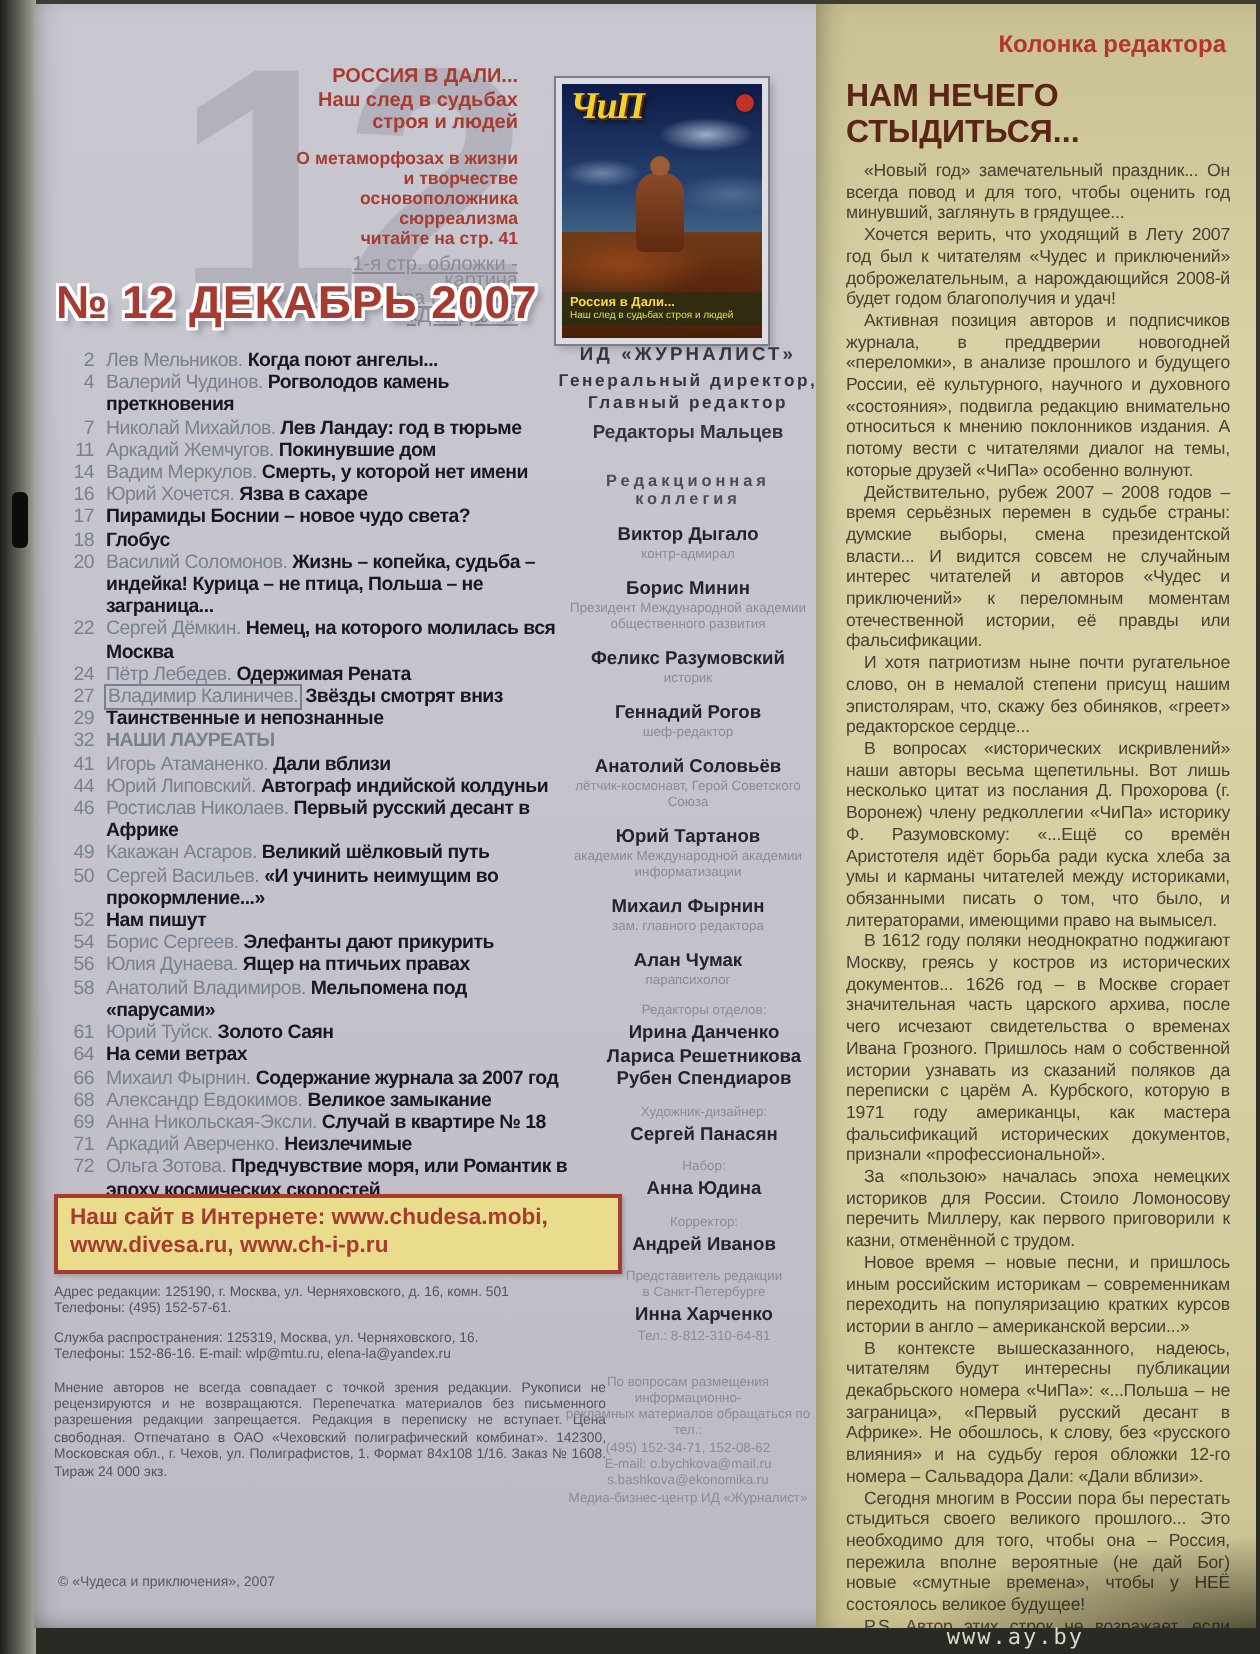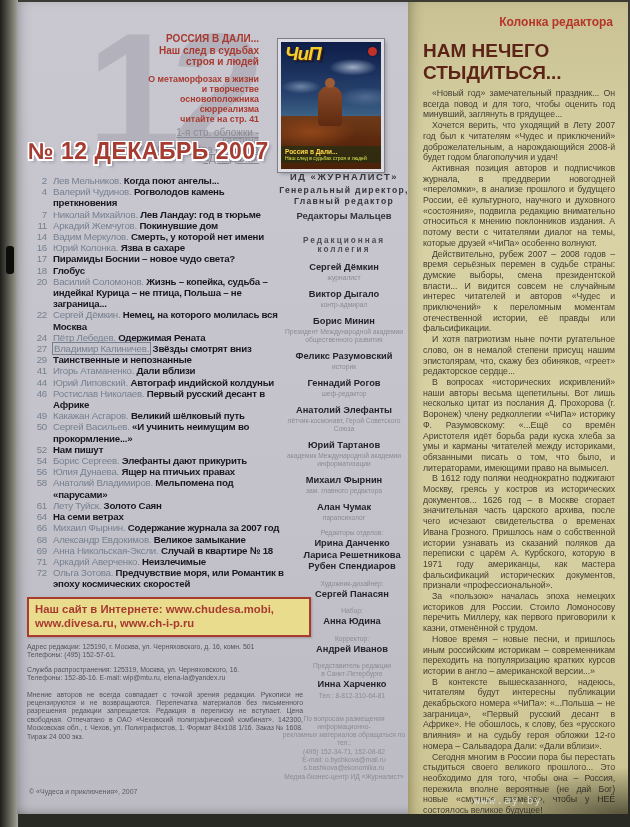--- a/index.html
+++ b/index.html
@@ -6,21 +6,21 @@
   body {
     width:630px; height:827px; position:relative; overflow:hidden;
     background:linear-gradient(180deg,#3c3c35,#2a2a24);
     font-family:"Liberation Sans", sans-serif;
   }
   
   .photo-edge-left { position:absolute; left:0; top:0; width:18px; height:100%;
     background:linear-gradient(90deg,#1d1d19,#585850 45%,#8f8f85 85%,#a8a89e); }
   .edge-mark { position:absolute; left:6px; top:246px; width:8px; height:28px;
     background:#0c0c0a; border-radius:3px; }
-  .watermark { position:absolute; right:88px; bottom:20px; z-index:9;
+  .watermark { position:absolute; right:88px; bottom:2px; z-index:9;
     color:#d9d9d0; font-size:11px; letter-spacing:1px;
     font-family:"DejaVu Sans Mono", monospace; }
   
   .page { position:absolute; left:17px; top:2px; right:2px; bottom:13px;
     background:linear-gradient(180deg,#c9c8d0,#c4c3cb 55%,#bcbbc3);
     box-shadow:inset 7px 0 14px -7px rgba(0,0,0,.35), inset 0 -6px 10px -6px rgba(0,0,0,.25);
     overflow:hidden; }
   .corner-shadow { position:absolute; right:0; bottom:0; width:170px; height:46px;
     background:radial-gradient(ellipse at 100% 100%, rgba(15,15,8,.6), rgba(15,15,8,0) 72%);
     z-index:5; pointer-events:none; }
@@ -69,21 +69,21 @@
     background:
       radial-gradient(ellipse 60px 22px at 30% 30%, rgba(150,70,25,.9), rgba(150,70,25,0) 75%),
       radial-gradient(ellipse 70px 26px at 75% 60%, rgba(90,35,12,.9), rgba(90,35,12,0) 75%),
       linear-gradient(180deg,#6e3a18,#4a2008); }
   .cover .figure { position:absolute; left:37px; top:44px; width:24px; height:40px;
     background:linear-gradient(180deg,#8a4a28,#5e2a10); border-radius:11px 11px 4px 4px; }
   .cover .figure::before { content:""; position:absolute; left:7px; top:-8px; width:10px; height:10px;
     border-radius:50%; background:#9c5c34; }
   .cover-logo { position:absolute; left:4px; top:1px; font-size:19px; font-weight:800;
     font-style:italic; color:#f2d12c; text-shadow:1px 1px 0 #5e2a10, 2px 2px 2px rgba(0,0,0,.6);
-    letter-spacing:-1px; }
+    letter-spacing:-1px;font-family:Liberation Serif, serif; }
   .cover-dot { position:absolute; right:4px; top:5px; width:9px; height:9px; border-radius:50%;
     background:#c23028; box-shadow:0 0 2px rgba(0,0,0,.5); }
   .cover-band { position:absolute; left:0; right:0; bottom:6px; padding:2px 4px;
     background:rgba(20,50,20,.55); }
   .cover-title1 { font-size:6.5px; font-weight:700; color:#ffd84a; line-height:7.5px; }
   .cover-title2 { font-size:5px; color:#d8e44e; line-height:6px; }
   .masthead { position:absolute; left:261px; top:170px; width:132px; z-index:2; color:#35353d;text-align:center; }
   .publisher { font-size:9.3px; font-weight:700; letter-spacing:1.6px; }
   .director-lines { font-size:8.6px; font-weight:700; letter-spacing:1.3px; margin-top:3px;
     white-space:pre-line; line-height:11px; }
@@ -99,21 +99,21 @@
     white-space:pre-line; margin-top:1px; }
   .credit-extra { font-size:6.7px; color:#8b8b95; margin-top:1px; }
   .ads-note { margin-top:16px; font-size:6.7px; color:#8b8b95; line-height:8.3px;
     white-space:pre-line; }
   
   .editor-panel { position:absolute; top:0; right:0; width:220px; height:100%; z-index:1;
     background:linear-gradient(180deg,#c9c193,#d8d2a6 22%,#d5cea0 72%,#ccc391);
     box-shadow:inset 9px 0 14px -8px rgba(60,55,30,.5);
     padding:13px 13px 0 15px; box-sizing:border-box; }
   .kicker { text-align:right; font-size:12px; font-weight:700; color:#b5352a; padding-right:2px; }
-  .ed-title { font-size:19px; font-weight:800; color:#5c2416; margin:11px 0 4px; }
+  .ed-title { font-size:16px; font-weight:800; color:#5c2416; margin:11px 0 4px; }
   .ed-body p { margin:0; font-size:8.8px; line-height:10.7px; color:#464035;
     text-align:justify; text-indent:9px; letter-spacing:-0.1px; }
 </style>
 </head>
 <body>
 
 <div class="photo-edge-left"></div>
 <div class="edge-mark"></div>
 
 <div class="page">
@@ -157,21 +157,21 @@
         <span class="toc-text"><span class="toc-author">Аркадий Жемчугов.</span> <span class="toc-title">Покинувшие дом</span></span>
       </div>
 
       <div class="toc-row">
         <span class="toc-page">14</span>
         <span class="toc-text"><span class="toc-author">Вадим Меркулов.</span> <span class="toc-title">Смерть, у которой нет имени</span></span>
       </div>
 
       <div class="toc-row">
         <span class="toc-page">16</span>
-        <span class="toc-text"><span class="toc-author">Юрий Колонка.</span> <span class="toc-title">Язва в сахаре</span></span>
+        <span class="toc-text"><span class="toc-author">Юрий Хочется.</span> <span class="toc-title">Язва в сахаре</span></span>
       </div>
 
       <div class="toc-row">
         <span class="toc-page">17</span>
         <span class="toc-text"> <span class="toc-title">Пирамиды Боснии – новое чудо света?</span></span>
       </div>
 
       <div class="toc-row">
         <span class="toc-page">18</span>
         <span class="toc-text"> <span class="toc-title">Глобус</span></span>
@@ -195,20 +195,24 @@
       <div class="toc-row boxed">
         <span class="toc-page">27</span>
         <span class="toc-text"><span class="toc-author">Владимир Калиничев.</span> <span class="toc-title">Звёзды смотрят вниз</span></span>
       </div>
 
       <div class="toc-row">
         <span class="toc-page">29</span>
         <span class="toc-text"> <span class="toc-title">Таинственные и непознанные</span></span>
       </div>
 
+      <div class="toc-row muted">
+        <span class="toc-page">32</span>
+        <span class="toc-text"> <span class="toc-title">НАШИ ЛАУРЕАТЫ</span></span>
+      </div>
 
       <div class="toc-row">
         <span class="toc-page">41</span>
         <span class="toc-text"><span class="toc-author">Игорь Атаманенко.</span> <span class="toc-title">Дали вблизи</span></span>
       </div>
 
       <div class="toc-row">
         <span class="toc-page">44</span>
         <span class="toc-text"><span class="toc-author">Юрий Липовский.</span> <span class="toc-title">Автограф индийской колдуньи</span></span>
       </div>
@@ -243,21 +247,21 @@
         <span class="toc-text"><span class="toc-author">Юлия Дунаева.</span> <span class="toc-title">Ящер на птичьих правах</span></span>
       </div>
 
       <div class="toc-row">
         <span class="toc-page">58</span>
         <span class="toc-text"><span class="toc-author">Анатолий Владимиров.</span> <span class="toc-title">Мельпомена под «парусами»</span></span>
       </div>
 
       <div class="toc-row">
         <span class="toc-page">61</span>
-        <span class="toc-text"><span class="toc-author">Лету Туйск.</span> <span class="toc-title">Золото Саян</span></span>
+        <span class="toc-text"><span class="toc-author">Юрий Туйск.</span> <span class="toc-title">Золото Саян</span></span>
       </div>
 
       <div class="toc-row">
         <span class="toc-page">64</span>
         <span class="toc-text"> <span class="toc-title">На семи ветрах</span></span>
       </div>
 
       <div class="toc-row">
         <span class="toc-page">66</span>
         <span class="toc-text"><span class="toc-author">Михаил Фырнин.</span> <span class="toc-title">Содержание журнала за 2007 год</span></span>
@@ -310,24 +314,20 @@
 
   <div class="masthead">
     <div class="publisher">ИД «ЖУРНАЛИСТ»</div>
     <div class="director-lines">Генеральный директор,
 Главный редактор</div>
     <div class="director-name">Редакторы Мальцев</div>
 
     <div class="board-title">Редакционная коллегия</div>
     <div>
 
-        <div class="staff">
-          <div class="staff-name">Сергей Дёмкин</div>
-          <div class="staff-role">журналист</div>
-        </div>
 
         <div class="staff">
           <div class="staff-name">Виктор Дыгало</div>
           <div class="staff-role">контр-адмирал</div>
         </div>
 
         <div class="staff">
           <div class="staff-name">Борис Минин</div>
           <div class="staff-role">Президент Международной академии общественного развития</div>
         </div>
@@ -336,21 +336,21 @@
           <div class="staff-name">Феликс Разумовский</div>
           <div class="staff-role">историк</div>
         </div>
 
         <div class="staff">
           <div class="staff-name">Геннадий Рогов</div>
           <div class="staff-role">шеф-редактор</div>
         </div>
 
         <div class="staff">
-          <div class="staff-name">Анатолий Элефанты</div>
+          <div class="staff-name">Анатолий Соловьёв</div>
           <div class="staff-role">лётчик-космонавт, Герой Советского Союза</div>
         </div>
 
         <div class="staff">
           <div class="staff-name">Юрий Тартанов</div>
           <div class="staff-role">академик Международной академии информатизации</div>
         </div>
 
         <div class="staff">
           <div class="staff-name">Михаил Фырнин</div>

